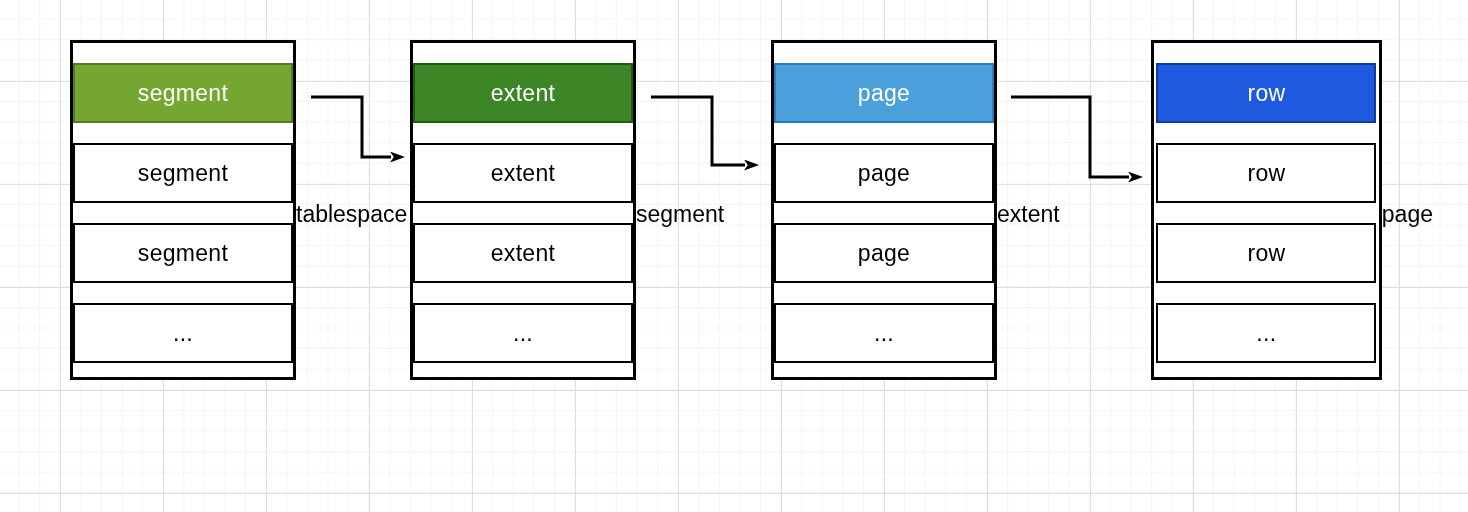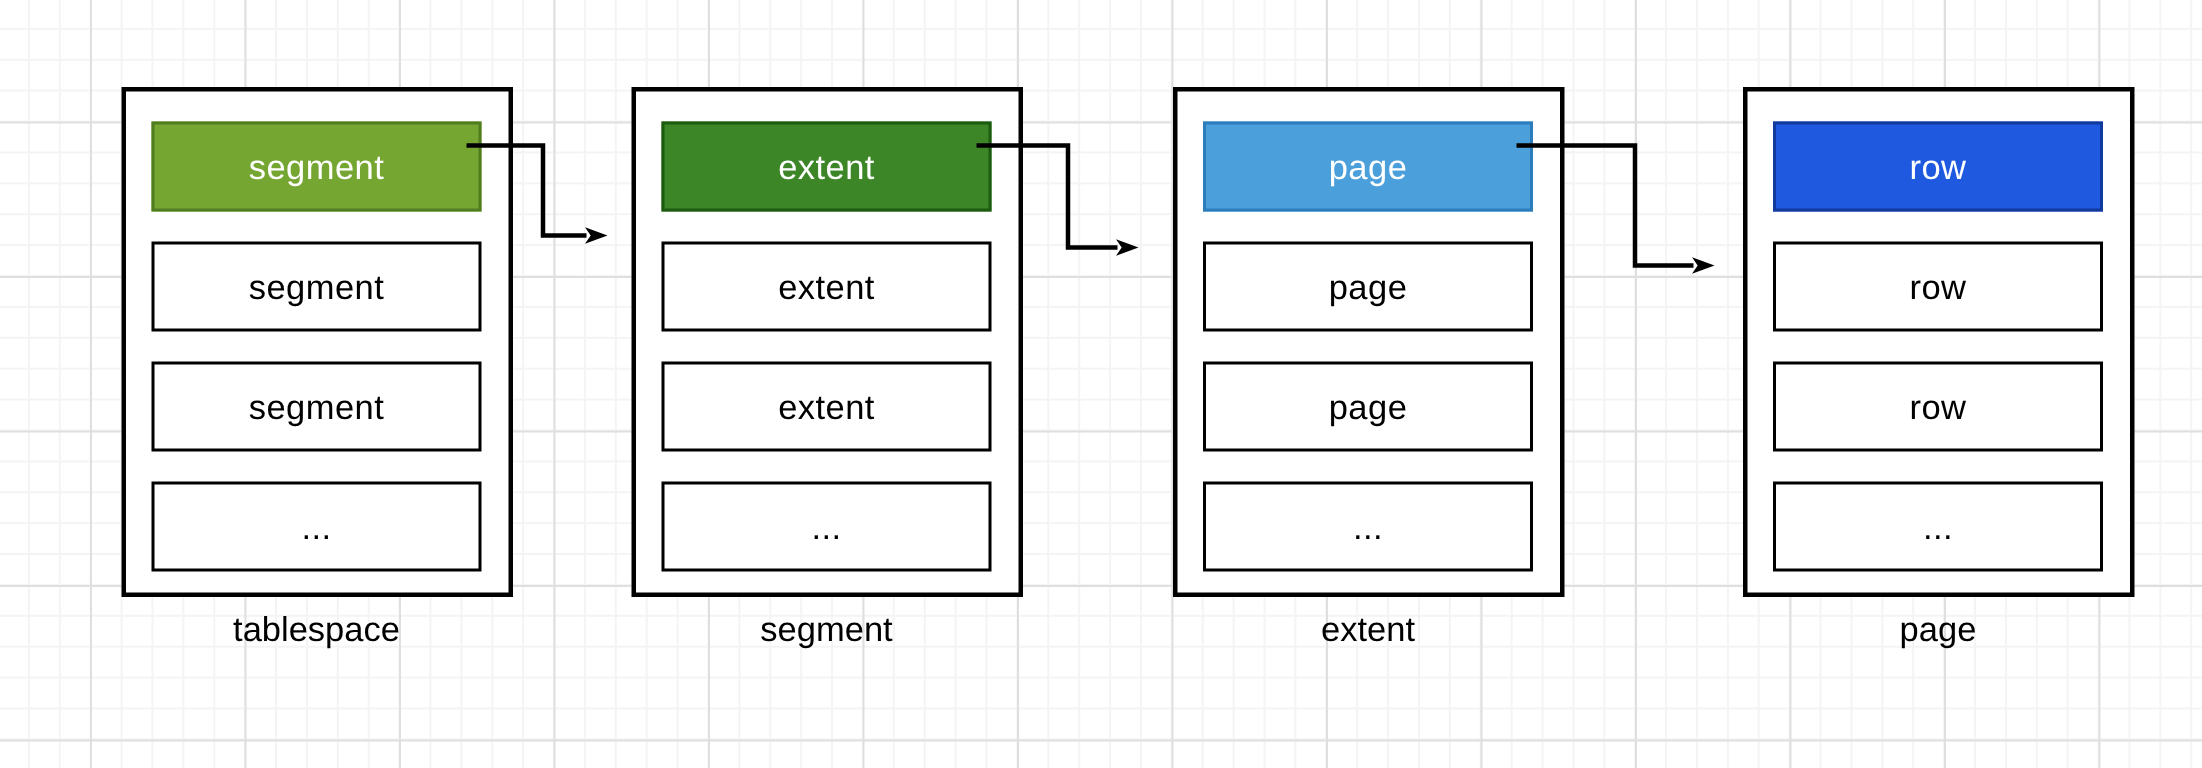--- a/index.html
+++ b/index.html
@@ -15,24 +15,24 @@
     background-image:
       linear-gradient(#dfdfdf 1px, transparent 1px),
       linear-gradient(90deg, #dfdfdf 1px, transparent 1px),
       linear-gradient(#f4f4f4 1px, transparent 1px),
       linear-gradient(90deg, #f4f4f4 1px, transparent 1px);
     background-size: 103px 103px, 103px 103px, 20.6px 20.6px, 20.6px 20.6px;
     background-position: -41px -22px, -43px -22px, -1px -2px, -2px -2px;
   }
   .column {
     position: absolute;
-    top: 58px;
+    top: 40px;
     width: 282px;
     display: flex;
-    flex-direction: column;
+    flex-direction: row;
     align-items: center;
   }
   .frame {
     box-sizing: border-box;
     width: 261px; height: 340px;
     background: #ffffff;
     border: 3px solid #000000;
     display: flex;
     flex-direction: column;
     align-items: center;

